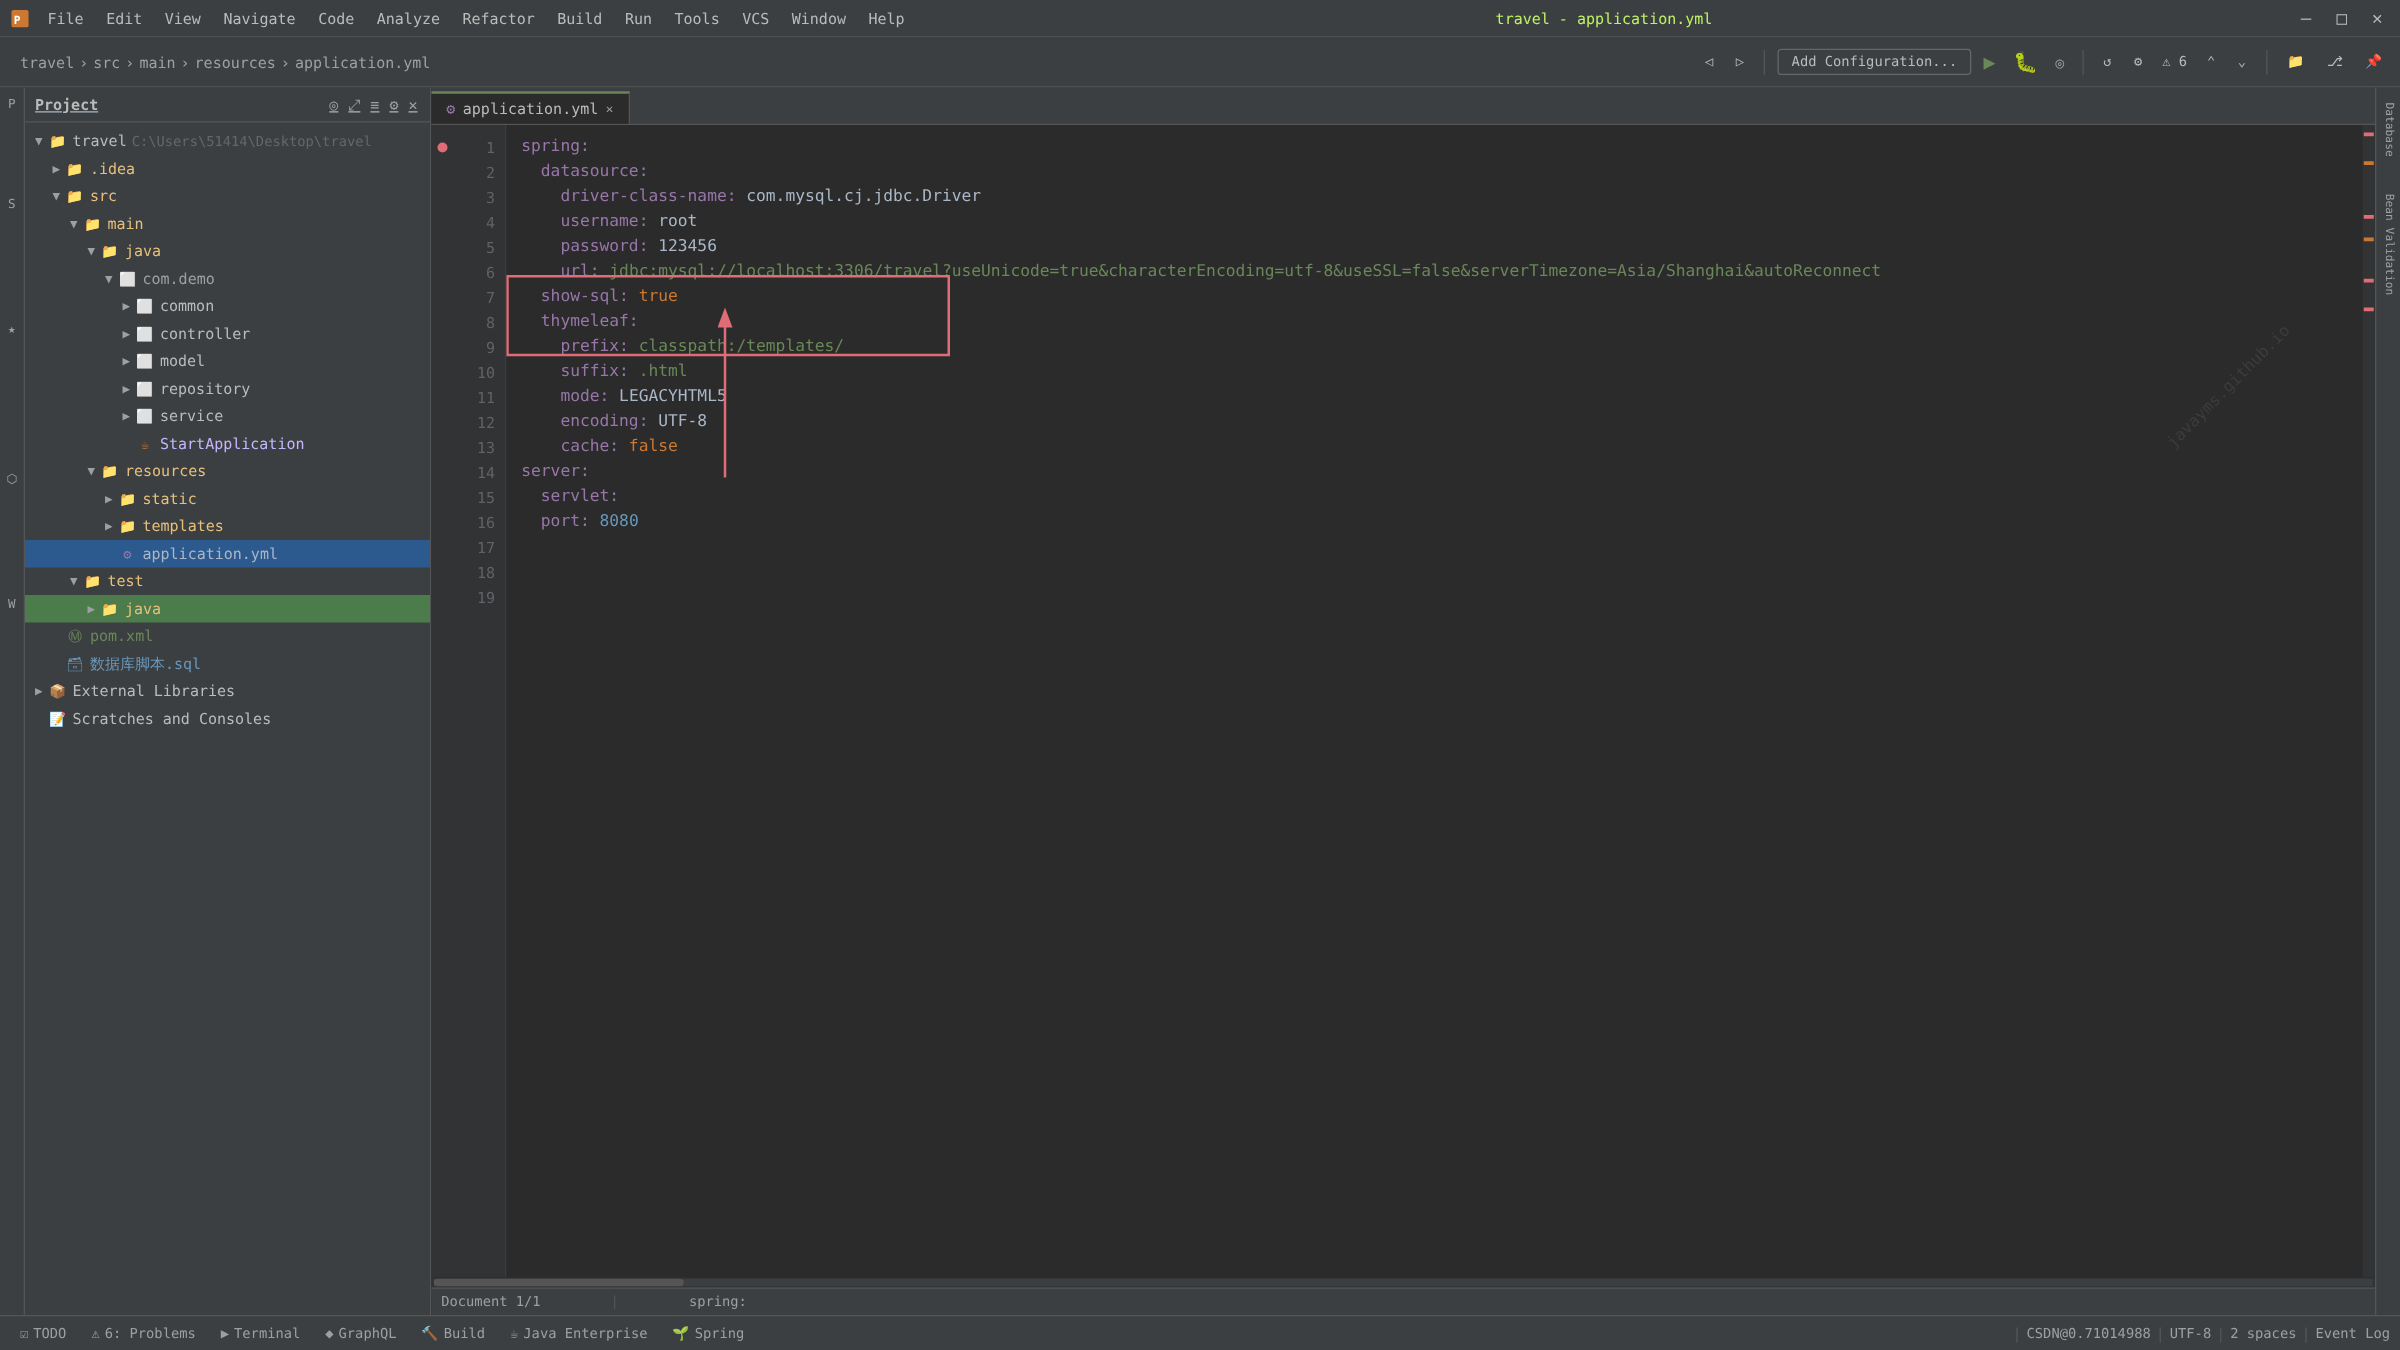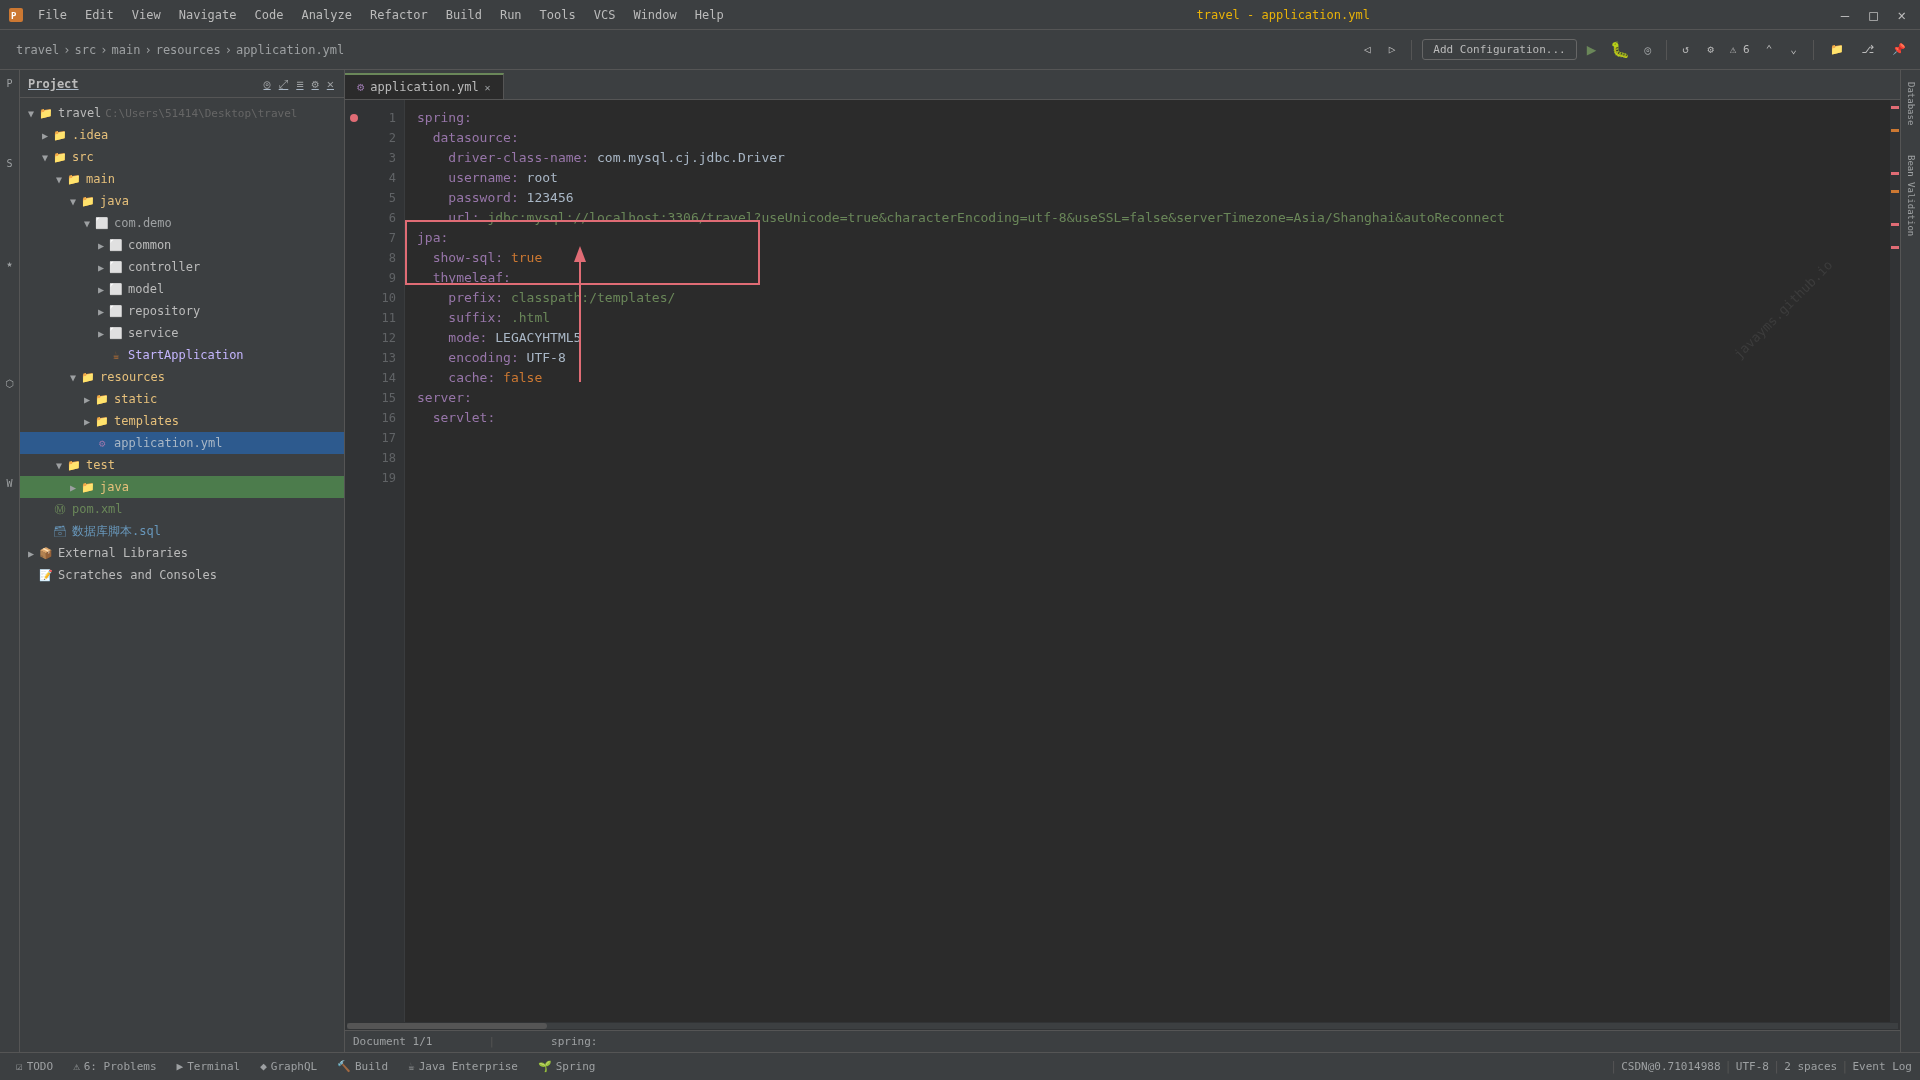--- a/index.html
+++ b/index.html
@@ -37,21 +37,21 @@
     }
     .title-bar-menu span {
       color: #bbb;
       padding: 2px 8px;
       cursor: pointer;
       font-size: 12px;
     }
     .title-bar-title {
       flex: 1;
       text-align: center;
-      color: #eab308;
+      color: #bef264;
       font-size: 12px;
     }
     .title-bar-controls {
       display: flex;
       gap: 8px;
     }
     .title-bar-controls span {
       color: #bbb;
       font-size: 14px;
       cursor: pointer;
@@ -713,23 +713,20 @@
         <div class="code-line">
           <span class="key">    username: </span><span class="val">root</span>
         </div>
         <div class="code-line">
           <span class="key">    password: </span><span class="val">123456</span>
         </div>
         <div class="code-line">
           <span class="key">    url: </span><span class="str">jdbc:mysql://localhost:3306/travel?useUnicode=true&amp;characterEncoding=utf-8&amp;useSSL=false&amp;serverTimezone=Asia/Shanghai&amp;autoReconnect</span>
         </div>
         <div class="code-line">
-          <span class="key">jpa:</span>
-        </div>
-        <div class="code-line">
           <span class="key">  show-sql: </span><span class="val-orange">true</span>
         </div>
         <div class="code-line">
           <span class="key">  thymeleaf:</span>
         </div>
         <div class="code-line">
           <span class="key">    prefix: </span><span class="str">classpath:/templates/</span>
         </div>
         <div class="code-line">
           <span class="key">    suffix: </span><span class="str">.html</span>
@@ -741,20 +738,23 @@
           <span class="key">    encoding: </span><span class="val">UTF-8</span>
         </div>
         <div class="code-line">
           <span class="key">    cache: </span><span class="val-orange">false</span>
         </div>
         <div class="code-line">
           <span class="key">server:</span>
         </div>
         <div class="code-line">
           <span class="key">  servlet:</span>
+        </div>
+        <div class="code-line">
+          <span class="key">  port: </span><span class="num">8080</span>
         </div>
         <div class="code-line"></div>
 
       </div>
 
       <div class="error-stripe" style="padding-top:4px;">
         <div class="error-mark" style="margin-top:2px;"></div>
         <div class="error-mark" style="margin-top:20px; background:#cc7832;"></div>
         <div class="error-mark" style="margin-top:40px;"></div>
         <div class="error-mark" style="margin-top:15px; background:#cc7832;"></div>

